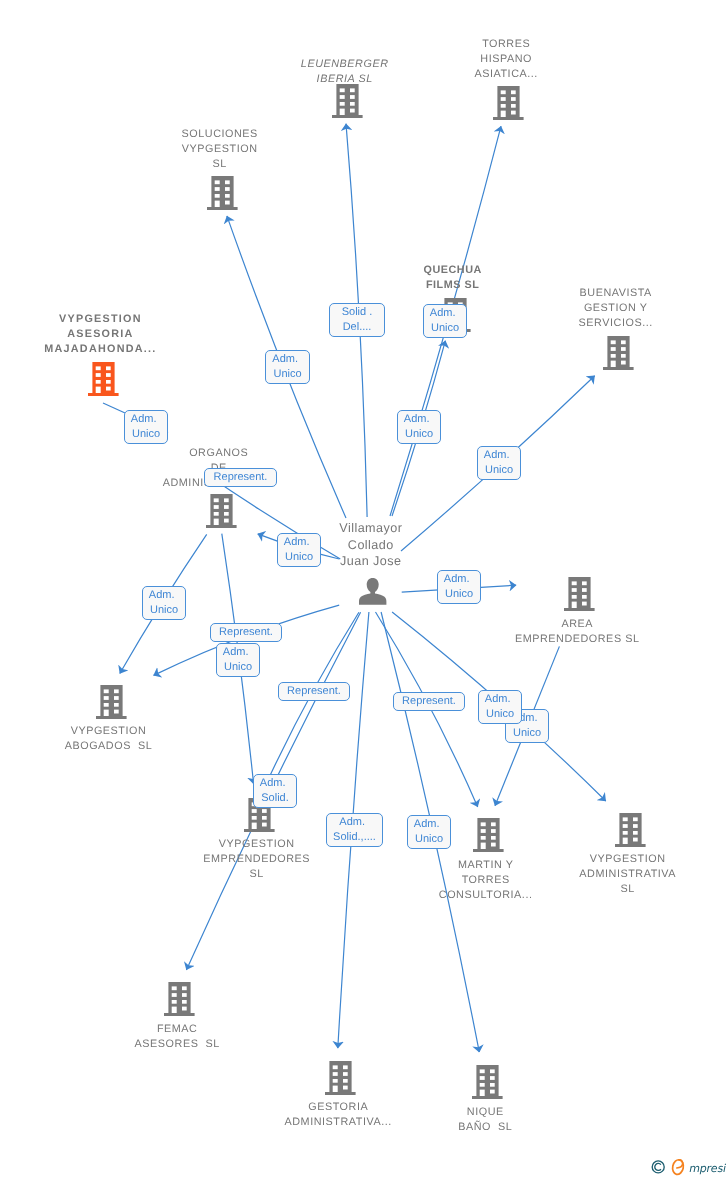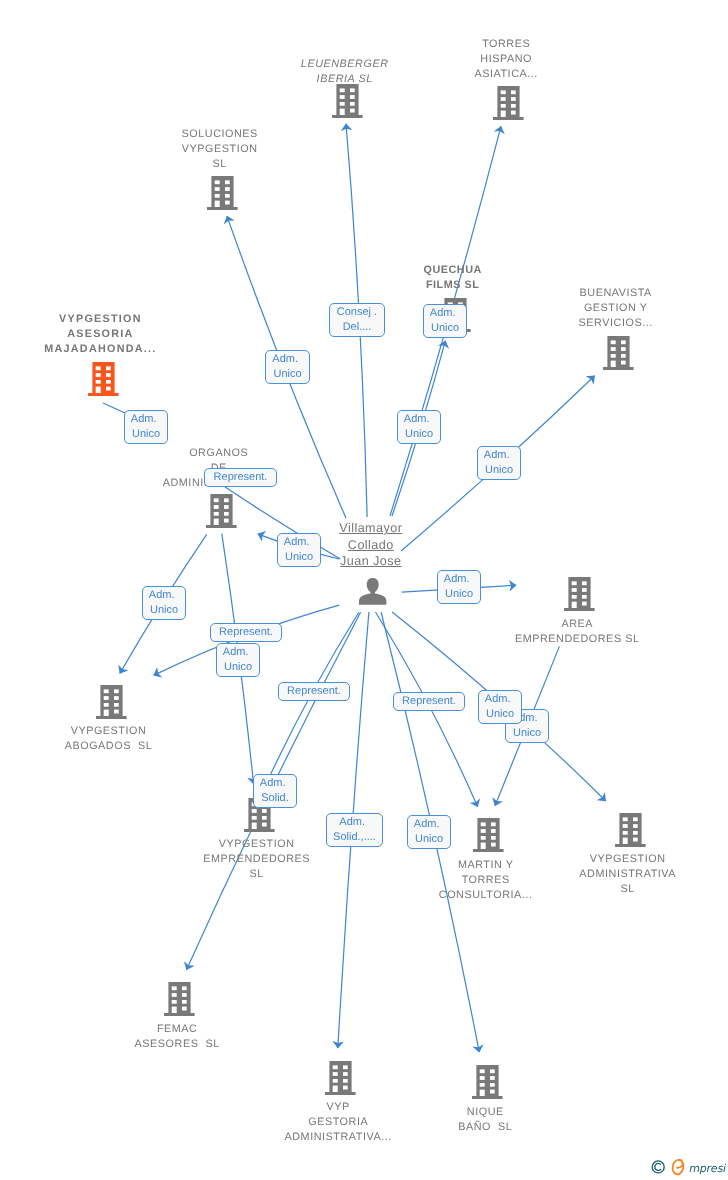--- a/index.html
+++ b/index.html
@@ -144,21 +144,21 @@
           <rect x="18" y="18" width="4.7" height="3.7" fill="#ffffff"></rect>
           <rect x="7.7" y="24.6" width="5" height="6.4" fill="#ffffff"></rect>
           <rect x="18" y="24.6" width="4.7" height="3.9" fill="#ffffff"></rect>
         </svg></div>
       <div class="nlabel" style="left: 18.7px; top: 446px; width: 400px;"><div>ORGANOS</div><div>DE</div><div>ADMINISTRACION...</div></div>
     </div>
     <div class="node person">
       <div class="nicon" style="left: 359.3px; top: 578px;"><svg width="27.4" height="27" viewBox="0 0 27.4 27">
           <path d="M13.7,0 C10.2,0 7.7,2.6 7.7,6.6 C7.7,10.0 9.3,12.8 11.4,14.0 L11.4,15.4 C8.0,16.0 3.6,17.2 1.9,18.8 C0.6,20.0 0,21.6 0,23.6 L0,26.8 L27.4,26.8 L27.4,23.6 C27.4,21.6 26.8,20.0 25.5,18.8 C23.8,17.2 19.4,16.0 16.0,15.4 L16.0,14.0 C18.1,12.8 19.7,10.0 19.7,6.6 C19.7,2.6 17.2,0 13.7,0 Z" fill="#797979"></path>
         </svg></div>
-      <div class="nlabel" style="left: 170.8px; top: 518.2px; width: 400px; text-decoration: underline;"><div>Villamayor</div><div>Collado</div><div>Juan Jose</div></div>
+      <div class="nlabel" style="left: 170.8px; top: 518.2px; width: 400px;"><div>Villamayor</div><div>Collado</div><div>Juan Jose</div></div>
     </div>
     <div class="node company">
       <div class="nicon" style="left: 564.2px; top: 576.9px;"><svg width="31" height="34" viewBox="0 0 31 34">
           <path d="M4.4,0 L26.6,0 L26.6,31.0 L30.6,31.0 L30.6,34.0 L0,34.0 L0,31.0 L4.4,31.0 Z" fill="#797979"></path>
           <rect x="7.7" y="4.4" width="5" height="3.8" fill="#ffffff"></rect>
           <rect x="18" y="4.4" width="4.7" height="3.8" fill="#ffffff"></rect>
           <rect x="7.7" y="11.1" width="5" height="3.8" fill="#ffffff"></rect>
           <rect x="18" y="11.1" width="4.7" height="3.8" fill="#ffffff"></rect>
           <rect x="7.7" y="18" width="5" height="3.7" fill="#ffffff"></rect>
           <rect x="18" y="18" width="4.7" height="3.7" fill="#ffffff"></rect>
@@ -242,21 +242,21 @@
           <path d="M4.4,0 L26.6,0 L26.6,31.0 L30.6,31.0 L30.6,34.0 L0,34.0 L0,31.0 L4.4,31.0 Z" fill="#797979"></path>
           <rect x="7.7" y="4.4" width="5" height="3.8" fill="#ffffff"></rect>
           <rect x="18" y="4.4" width="4.7" height="3.8" fill="#ffffff"></rect>
           <rect x="7.7" y="11.1" width="5" height="3.8" fill="#ffffff"></rect>
           <rect x="18" y="11.1" width="4.7" height="3.8" fill="#ffffff"></rect>
           <rect x="7.7" y="18" width="5" height="3.7" fill="#ffffff"></rect>
           <rect x="18" y="18" width="4.7" height="3.7" fill="#ffffff"></rect>
           <rect x="7.7" y="24.6" width="5" height="6.4" fill="#ffffff"></rect>
           <rect x="18" y="24.6" width="4.7" height="3.9" fill="#ffffff"></rect>
         </svg></div>
-      <div class="nlabel" style="left: 138.2px; top: 1100px; width: 400px;"><div>VYP</div><div>GESTORIA</div><div>ADMINISTRATIVA...</div></div>
+      <div class="nlabel" style="left: 138.2px; top: 1100px; width: 400px;"><div>GESTORIA</div><div>ADMINISTRATIVA...</div></div>
     </div>
     <div class="node company">
       <div class="nicon" style="left: 472.3px; top: 1065px;"><svg width="31" height="34" viewBox="0 0 31 34">
           <path d="M4.4,0 L26.6,0 L26.6,31.0 L30.6,31.0 L30.6,34.0 L0,34.0 L0,31.0 L4.4,31.0 Z" fill="#797979"></path>
           <rect x="7.7" y="4.4" width="5" height="3.8" fill="#ffffff"></rect>
           <rect x="18" y="4.4" width="4.7" height="3.8" fill="#ffffff"></rect>
           <rect x="7.7" y="11.1" width="5" height="3.8" fill="#ffffff"></rect>
           <rect x="18" y="11.1" width="4.7" height="3.8" fill="#ffffff"></rect>
           <rect x="7.7" y="18" width="5" height="3.7" fill="#ffffff"></rect>
           <rect x="18" y="18" width="4.7" height="3.7" fill="#ffffff"></rect>
@@ -267,21 +267,21 @@
     </div>
     <div class="badge" style="left: 124px; top: 410px; width: 44px;">
       <div class="wrapline">Adm.</div>
       <div>Unico</div>
     </div>
     <div class="badge" style="left: 265px; top: 350px; width: 45px;">
       <div class="wrapline">Adm.</div>
       <div>Unico</div>
     </div>
     <div class="badge" style="left: 329px; top: 303px; width: 56px;">
-      <div>Consej .</div>
+      <div>Solid .</div>
       <div>Del....</div>
     </div>
     <div class="badge" style="left: 423px; top: 304px; width: 44px;">
       <div class="wrapline">Adm.</div>
       <div>Unico</div>
     </div>
     <div class="badge" style="left: 397px; top: 410px; width: 44px;">
       <div class="wrapline">Adm.</div>
       <div>Unico</div>
     </div>

